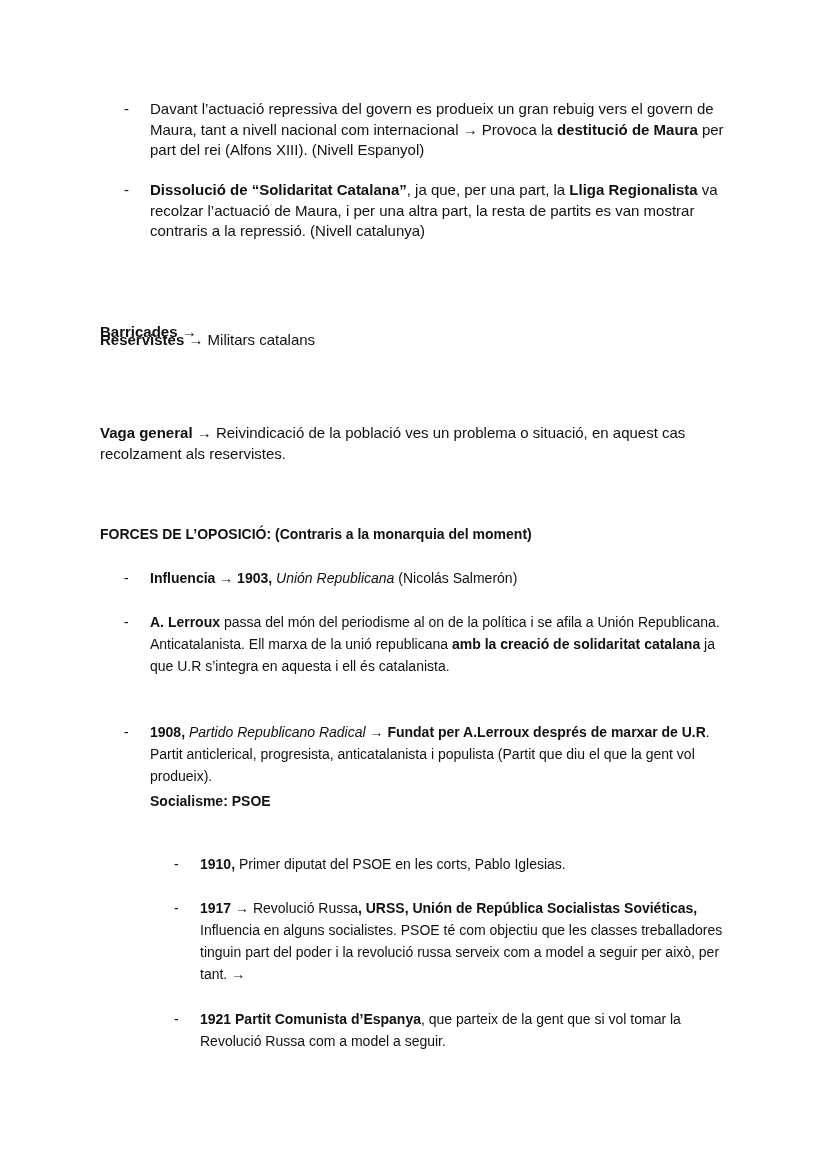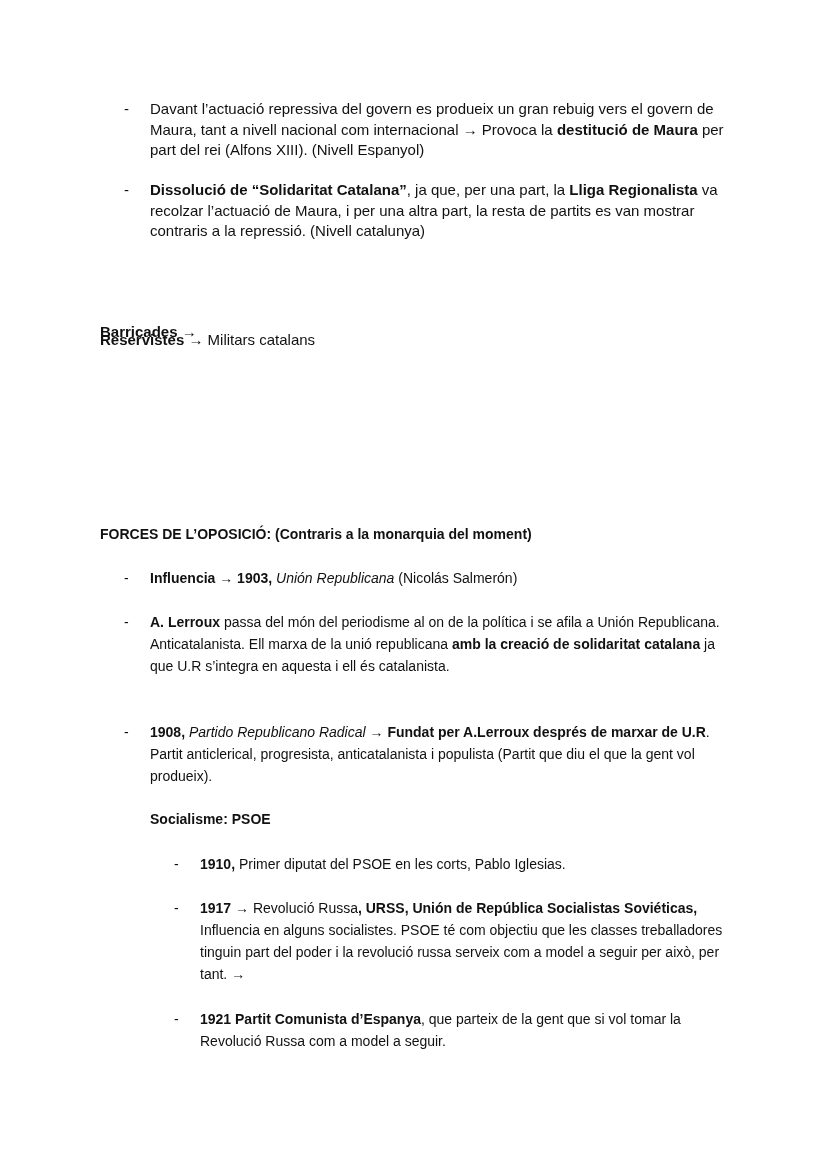--- a/index.html
+++ b/index.html
@@ -30,39 +30,40 @@
   <div class="li s15" style="left:150px; top:180px; width:590px;">
     <span class="dash" style="left:-26px; top:0;">-</span>
     <p><span class="b">Dissolució de “Solidaritat Catalana”</span><span>, ja que, per una part, la </span><span class="b">Lliga Regionalista</span><span> va recolzar l’actuació de Maura, i per una altra part, la resta de partits es van mostrar contraris a la repressió.  (Nivell catalunya)</span></p>
   </div>
 
   <p class="blk s15" style="left:100px; top:282px; width:640px;margin-top:48px;"><span class="b">Reservistes</span><span> → Militars catalans</span></p>
 
   <p class="blk s15" style="left:100px; top:322px; width:640px;"><span class="b">Barricades</span><span> →</span></p>
 
 
+  <p class="blk s15" style="left:100px; top:423px; width:620px;"><span class="b">Vaga general</span><span> →  Reivindicació de la població ves un problema o situació, en aquest cas recolzament als reservistes.</span></p>
 
   <p class="blk s17 b" style="left:100px; top:523px; width:660px;">FORCES DE L’OPOSICIÓ: (Contraris a la monarquia del moment)</p>
 
   <div class="li s17" style="left:150px; top:567px; width:600px;">
     <span class="dash" style="left:-26px; top:0;">-</span>
     <p><span class="b">Influencia → 1903, </span><span class="i">Unión Republicana</span><span> (Nicolás Salmerón)</span></p>
   </div>
 
   <div class="li s17" style="left:150px; top:611px; width:590px;">
     <span class="dash" style="left:-26px; top:0;">-</span>
     <p><span class="b">A. Lerroux</span><span> passa del món del periodisme al on de la política i se afila a Unión Republicana. Anticatalanista. Ell marxa de la unió republicana </span><span class="b">amb la creació de solidaritat catalana</span><span> ja que U.R s’integra en aquesta i ell és catalanista.</span></p>
   </div>
 
   <div class="li s17" style="left:150px; top:721px; width:590px;">
     <span class="dash" style="left:-26px; top:0;">-</span>
     <p><span class="b">1908, </span><span class="i">Partido Republicano Radical</span><span> → </span><span class="b">Fundat per A.Lerroux després de marxar de U.R</span><span>. Partit anticlerical, progresista, anticatalanista i populista (Partit que diu el que la gent vol produeix).</span></p>
   </div>
 
-  <p class="blk s17 b" style="left:150px; top:808px; width:400px;">Socialisme: PSOE</p>
+  <p class="blk s17 b" style="left:150px; top:790px; width:400px;">Socialisme: PSOE</p>
 
   <div class="li s17" style="left:200px; top:853px; width:550px;">
     <span class="dash" style="left:-26px; top:0;">-</span>
     <p><span class="b">1910,</span><span> Primer diputat del PSOE en les corts, Pablo Iglesias.</span></p>
   </div>
 
   <div class="li s17" style="left:200px; top:897px; width:545px;">
     <span class="dash" style="left:-26px; top:0;">-</span>
     <p><span class="b">1917</span><span> → Revolució Russa</span><span class="b">, URSS, Unión de República Socialistas Soviéticas,</span><span> Influencia en alguns socialistes. PSOE té com objectiu que les classes treballadores tinguin part del poder i la revolució russa serveix com a model a seguir per això, per tant. →</span></p>
   </div>

